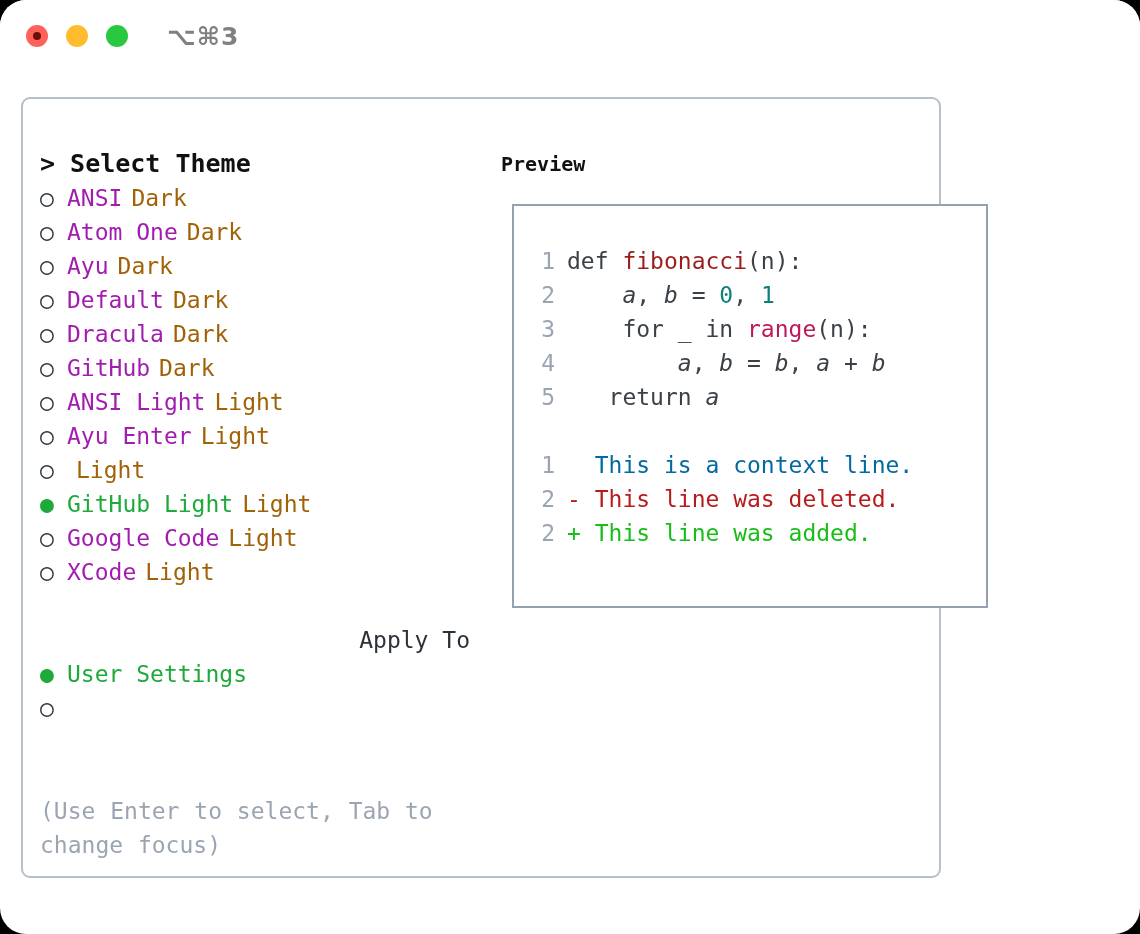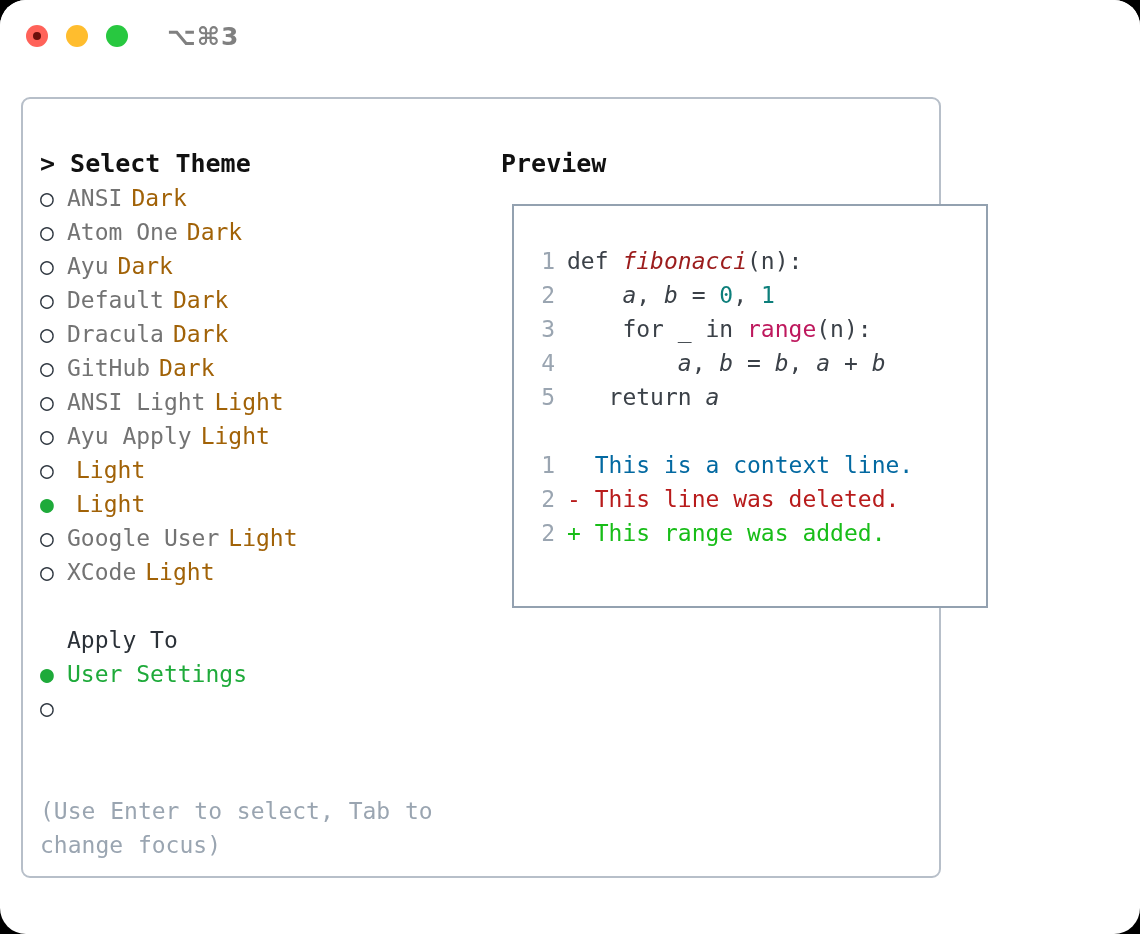--- a/index.html
+++ b/index.html
@@ -112,53 +112,54 @@
     white-space: pre;
   }
   .bullet {
     width: 27px;
     flex: 0 0 27px;
     font-size: 23px;
     line-height: 34px;
     color: #333b44;
   }
   .bullet-sel { color: #1eaa3a; }
-  .opt-label { color: #737373; }
+  .opt-label { color: #a21caf; }
   .opt-label.sel { color: #1eaa3a; }
   .opt-tag {
     color: #a16207;
     margin-left: 9px;
   }
   .apply-header {
     font-size: 23px;
     color: #2b3138;
     line-height: 34px;
     height: 34px;
     padding-left: 27px;
     white-space: pre;
+    text-align: right;
   }
   .spacer-line { height: 34px; }
   .hint {
     font-size: 23px;
     color: #9aa5b1;
     line-height: 34px;
     width: 400px;
     word-spacing: 1px;
     margin-top: 35px;
   }
 
   
   .right-col {
     position: absolute;
     left: 478px;
     top: 48px;
     width: 490px;
   }
   .preview-title {
-    font-size: 25px;
+    font-size: 20px;
     font-weight: 700;
     color: #111111;
     line-height: 34px;
   }
   .preview-box {
     position: absolute;
     left: 11px;
     top: 57px;
     width: 476px;
     height: 404px;
@@ -180,21 +181,21 @@
     white-space: pre;
   }
   .ln {
     width: 28px;
     flex: 0 0 28px;
     text-align: right;
     color: #9aa5b1;
     margin-right: 12px;
   }
   .code-text { color: #3b4148; margin-top: 28px; }
-  .tok-fn   { color: #9b1c1c; font-style: italic; }
+  .tok-fn   { color: #9b1c1c; }
   .tok-num  { color: #0d7f7b; }
   .tok-call { color: #be185d; }
   .tok-var  { font-style: italic; color: #3b4148; }
   .blank-line { height: 34px; }
   .diff-ctx { color: #0369a1; }
   .diff-del { color: #b81b1b; }
   .diff-add { color: #18bd18; }
 </style>
 </head>
 <body>
@@ -217,24 +218,24 @@
       <div class="section-title"><span>&gt; </span><span>Select Theme</span></div>
 
       <ul class="theme-list" id="theme-list">
           <li class="opt-row"><span class="bullet">○</span><span class="opt-label">ANSI</span><span class="opt-tag">Dark</span></li>
           <li class="opt-row"><span class="bullet">○</span><span class="opt-label">Atom One</span><span class="opt-tag">Dark</span></li>
           <li class="opt-row"><span class="bullet">○</span><span class="opt-label">Ayu</span><span class="opt-tag">Dark</span></li>
           <li class="opt-row"><span class="bullet">○</span><span class="opt-label">Default</span><span class="opt-tag">Dark</span></li>
           <li class="opt-row"><span class="bullet">○</span><span class="opt-label">Dracula</span><span class="opt-tag">Dark</span></li>
           <li class="opt-row"><span class="bullet">○</span><span class="opt-label">GitHub</span><span class="opt-tag">Dark</span></li>
           <li class="opt-row"><span class="bullet">○</span><span class="opt-label">ANSI Light</span><span class="opt-tag">Light</span></li>
-          <li class="opt-row"><span class="bullet">○</span><span class="opt-label">Ayu Apply</span><span class="opt-tag">Light</span></li>
+          <li class="opt-row"><span class="bullet">○</span><span class="opt-label">Ayu Enter</span><span class="opt-tag">Light</span></li>
           <li class="opt-row"><span class="bullet">○</span><span class="opt-tag">Light</span></li>
-          <li class="opt-row"><span class="bullet bullet-sel">●</span><span class="opt-tag">Light</span></li>
-          <li class="opt-row"><span class="bullet">○</span><span class="opt-label">Google User</span><span class="opt-tag">Light</span></li>
+          <li class="opt-row"><span class="bullet bullet-sel">●</span><span class="opt-label sel">GitHub Light</span><span class="opt-tag">Light</span></li>
+          <li class="opt-row"><span class="bullet">○</span><span class="opt-label">Google Code</span><span class="opt-tag">Light</span></li>
           <li class="opt-row"><span class="bullet">○</span><span class="opt-label">XCode</span><span class="opt-tag">Light</span></li>
         </ul>
 
       <div class="spacer-line"></div>
 
       <div class="apply-header">Apply To</div>
 
       <ul class="apply-list" id="apply-list">
           <li class="opt-row"><span class="bullet bullet-sel">●</span><span class="opt-label sel">User Settings</span></li>
           <li class="opt-row"><span class="bullet">○</span></li>
@@ -251,19 +252,19 @@
       <div class="preview-box">
         <div class="code-area" id="code-area">
             <div class="code-line"><span class="ln">1</span><span><span class="code-text">def </span><span class="tok-fn">fibonacci</span><span class="code-text">(n):</span></span></div>
             <div class="code-line"><span class="ln">2</span><span><span class="code-text">    </span><span class="tok-var">a</span><span class="code-text">, </span><span class="tok-var">b</span><span class="code-text"> = </span><span class="tok-num">0</span><span class="code-text">, </span><span class="tok-num">1</span></span></div>
             <div class="code-line"><span class="ln">3</span><span><span class="code-text">    for _ in </span><span class="tok-call">range</span><span class="code-text">(n):</span></span></div>
             <div class="code-line"><span class="ln">4</span><span><span class="code-text">        </span><span class="tok-var">a</span><span class="code-text">, </span><span class="tok-var">b</span><span class="code-text"> = </span><span class="tok-var">b</span><span class="code-text">, </span><span class="tok-var">a</span><span class="code-text"> + </span><span class="tok-var">b</span></span></div>
             <div class="code-line"><span class="ln">5</span><span><span class="code-text">   return </span><span class="tok-var">a</span></span></div>
             <div class="blank-line"></div>
             <div class="code-line"><span class="ln">1</span><span class="diff-ctx">  </span><span class="diff-ctx">This is a context line.</span></div>
             <div class="code-line"><span class="ln">2</span><span class="diff-del">- </span><span class="diff-del">This line was deleted.</span></div>
-            <div class="code-line"><span class="ln">2</span><span class="diff-add">+ </span><span class="diff-add">This range was added.</span></div>
+            <div class="code-line"><span class="ln">2</span><span class="diff-add">+ </span><span class="diff-add">This line was added.</span></div>
           </div>
       </div>
     </div>
 
   </div>
 </div>
 
 </body></html>

